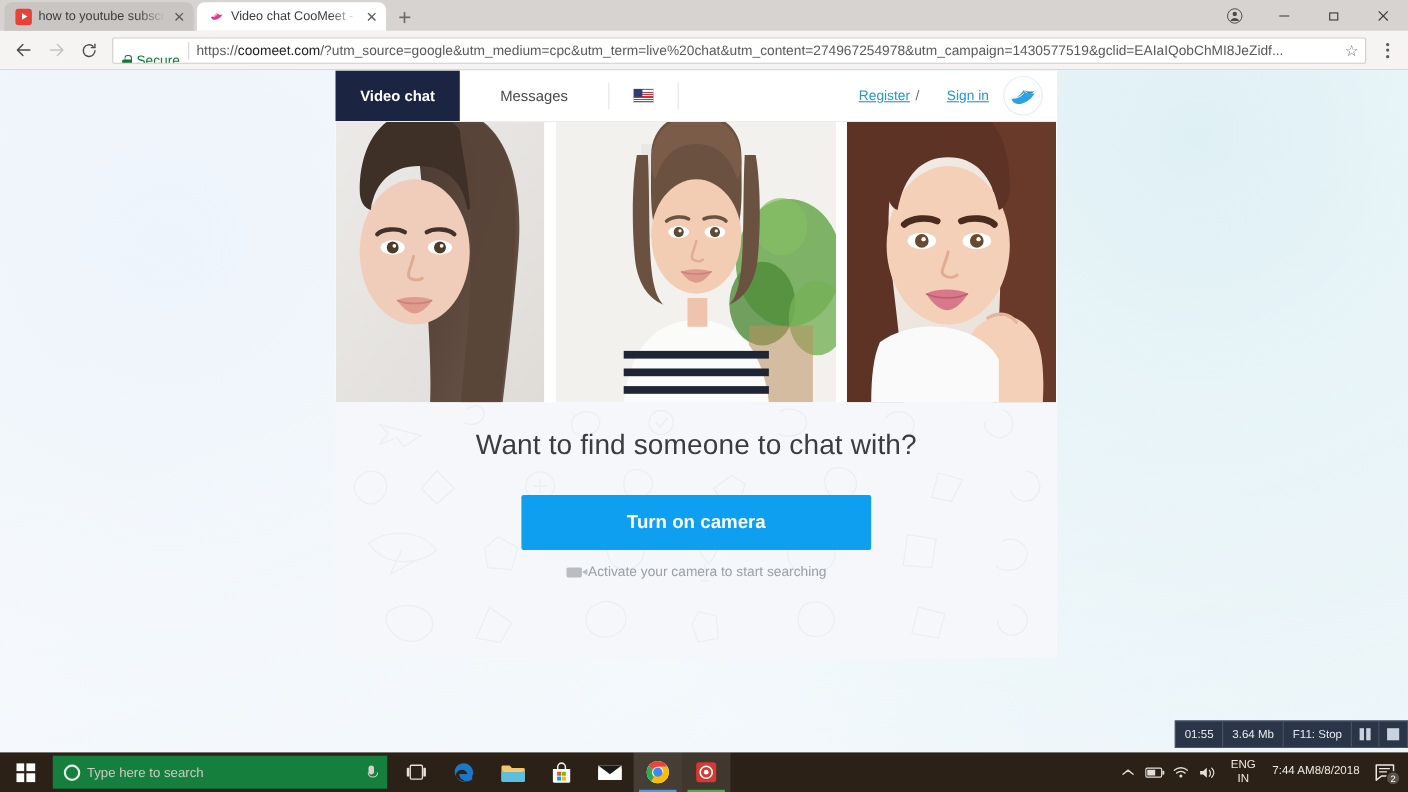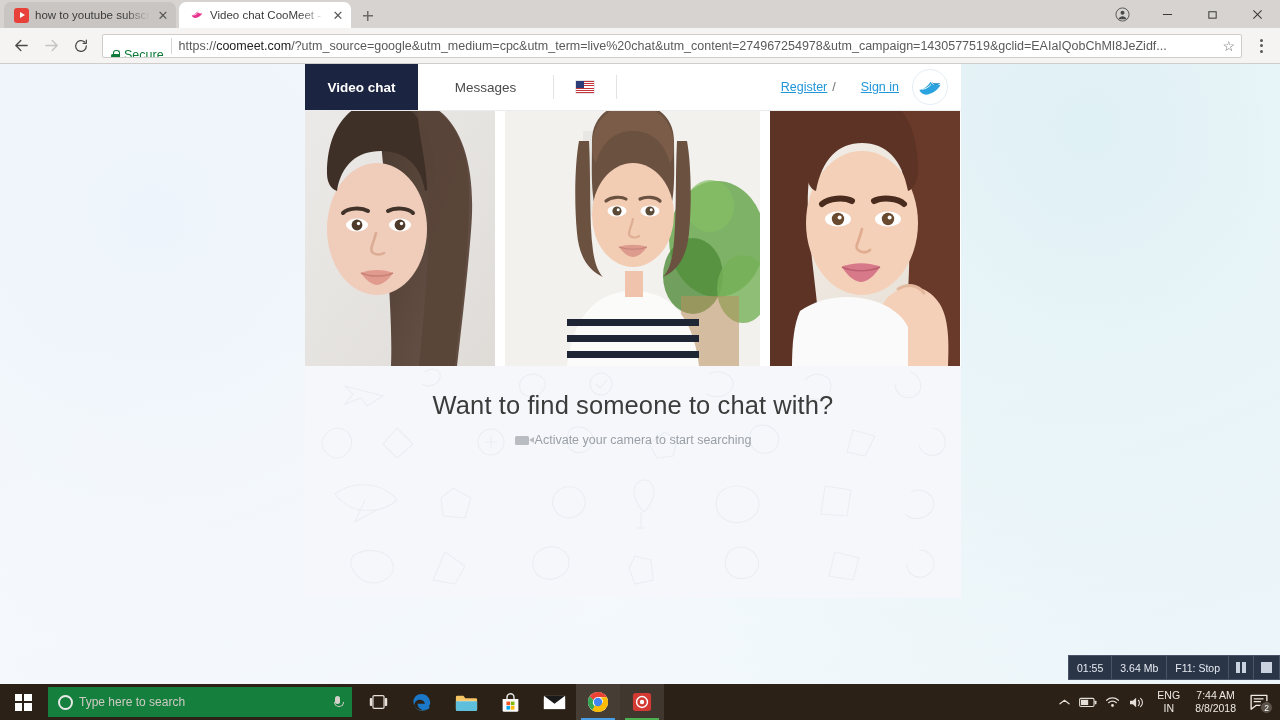--- a/index.html
+++ b/index.html
@@ -271,21 +271,21 @@
   }
   .tray-ico {
     width: 24px; height: 36px; display: flex; align-items: center;
     justify-content: center; color: #e3ded8; font-size: 12px; cursor: pointer;
   }
   .tray-lang {
     display: flex; flex-direction: column; align-items: center; justify-content: center;
     font-size: 10.5px; color: #efeae4; line-height: 1.28; padding: 0 9px; cursor: pointer;
   }
   .tray-clock {
-    display: flex; flex-direction: column; align-items: center; justify-content: center;
+    display: flex; flex-direction: row; align-items: center; justify-content: center;
     font-size: 10.5px; color: #efeae4; line-height: 1.28; padding: 0 6px; cursor: pointer; text-align: right;
   }
   .tray-action {
     width: 34px; height: 36px; display: flex; align-items: center;
     justify-content: center; position: relative; cursor: pointer;
   }
   .notif-badge {
     position: absolute; right: 3px; bottom: 6px; width: 13px; height: 13px;
     border-radius: 50%; background: #5a5248; color: #fff; font-size: 8.5px;
     display: flex; align-items: center; justify-content: center;
@@ -555,20 +555,21 @@
             <path d="M236 184c12-8 28 0 28 12 0 14-18 22-30 14-9-6-8-22 2-26z"></path>
             <path d="M330 190l16 4 2 20-18 4-6-16z"></path>
             <path d="M430 182c16-4 28 10 22 22-6 11-24 12-30 0-4-8 0-20 8-22z"></path>
             <path d="M530 186l24 6-6 22-24-4z"></path>
             <path d="M614 184c14 0 20 16 10 24-9 7-22 2-22-10"></path>
           </g>
         </svg>
 
         <div class="cta-inner">
           <div class="cta-title">Want to find someone to chat with?</div>
+          <button class="cta-button">Turn on camera</button>
           <div class="cta-sub">
             <span class="cam-ico"></span>
             <span>Activate your camera to start searching</span>
           </div>
         </div>
       </div>
     </div>
 
   </div>
 

